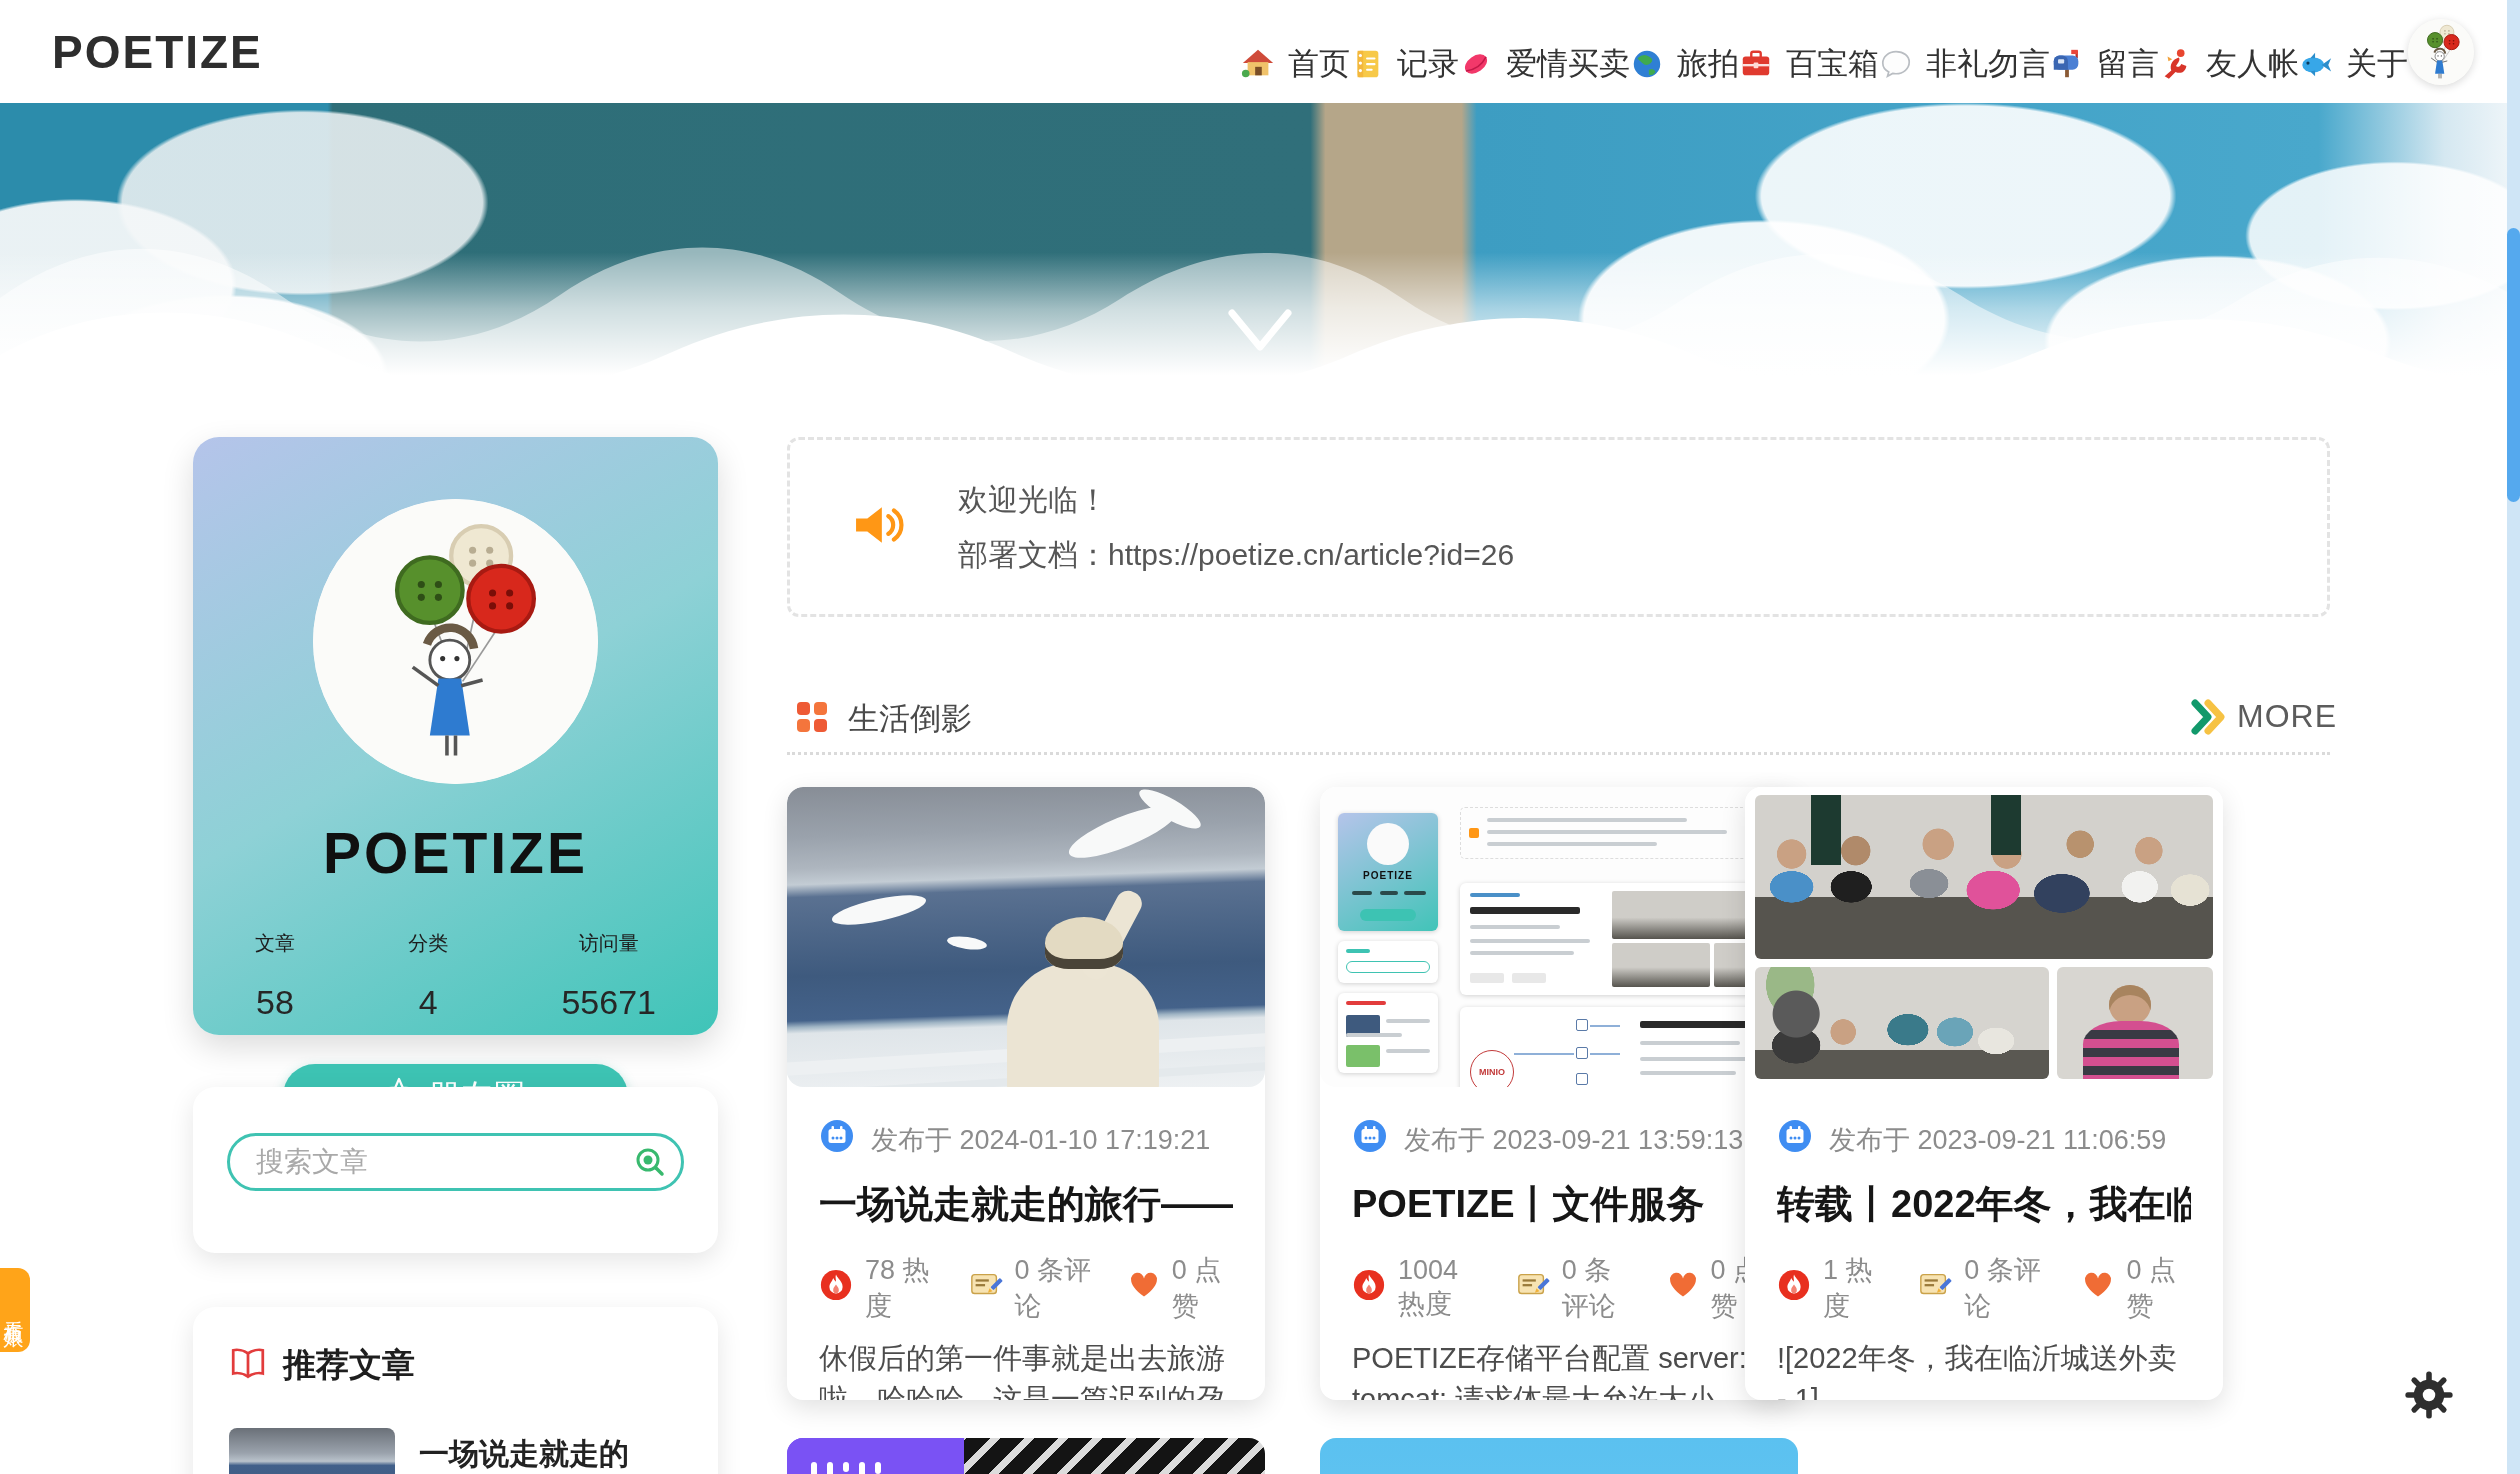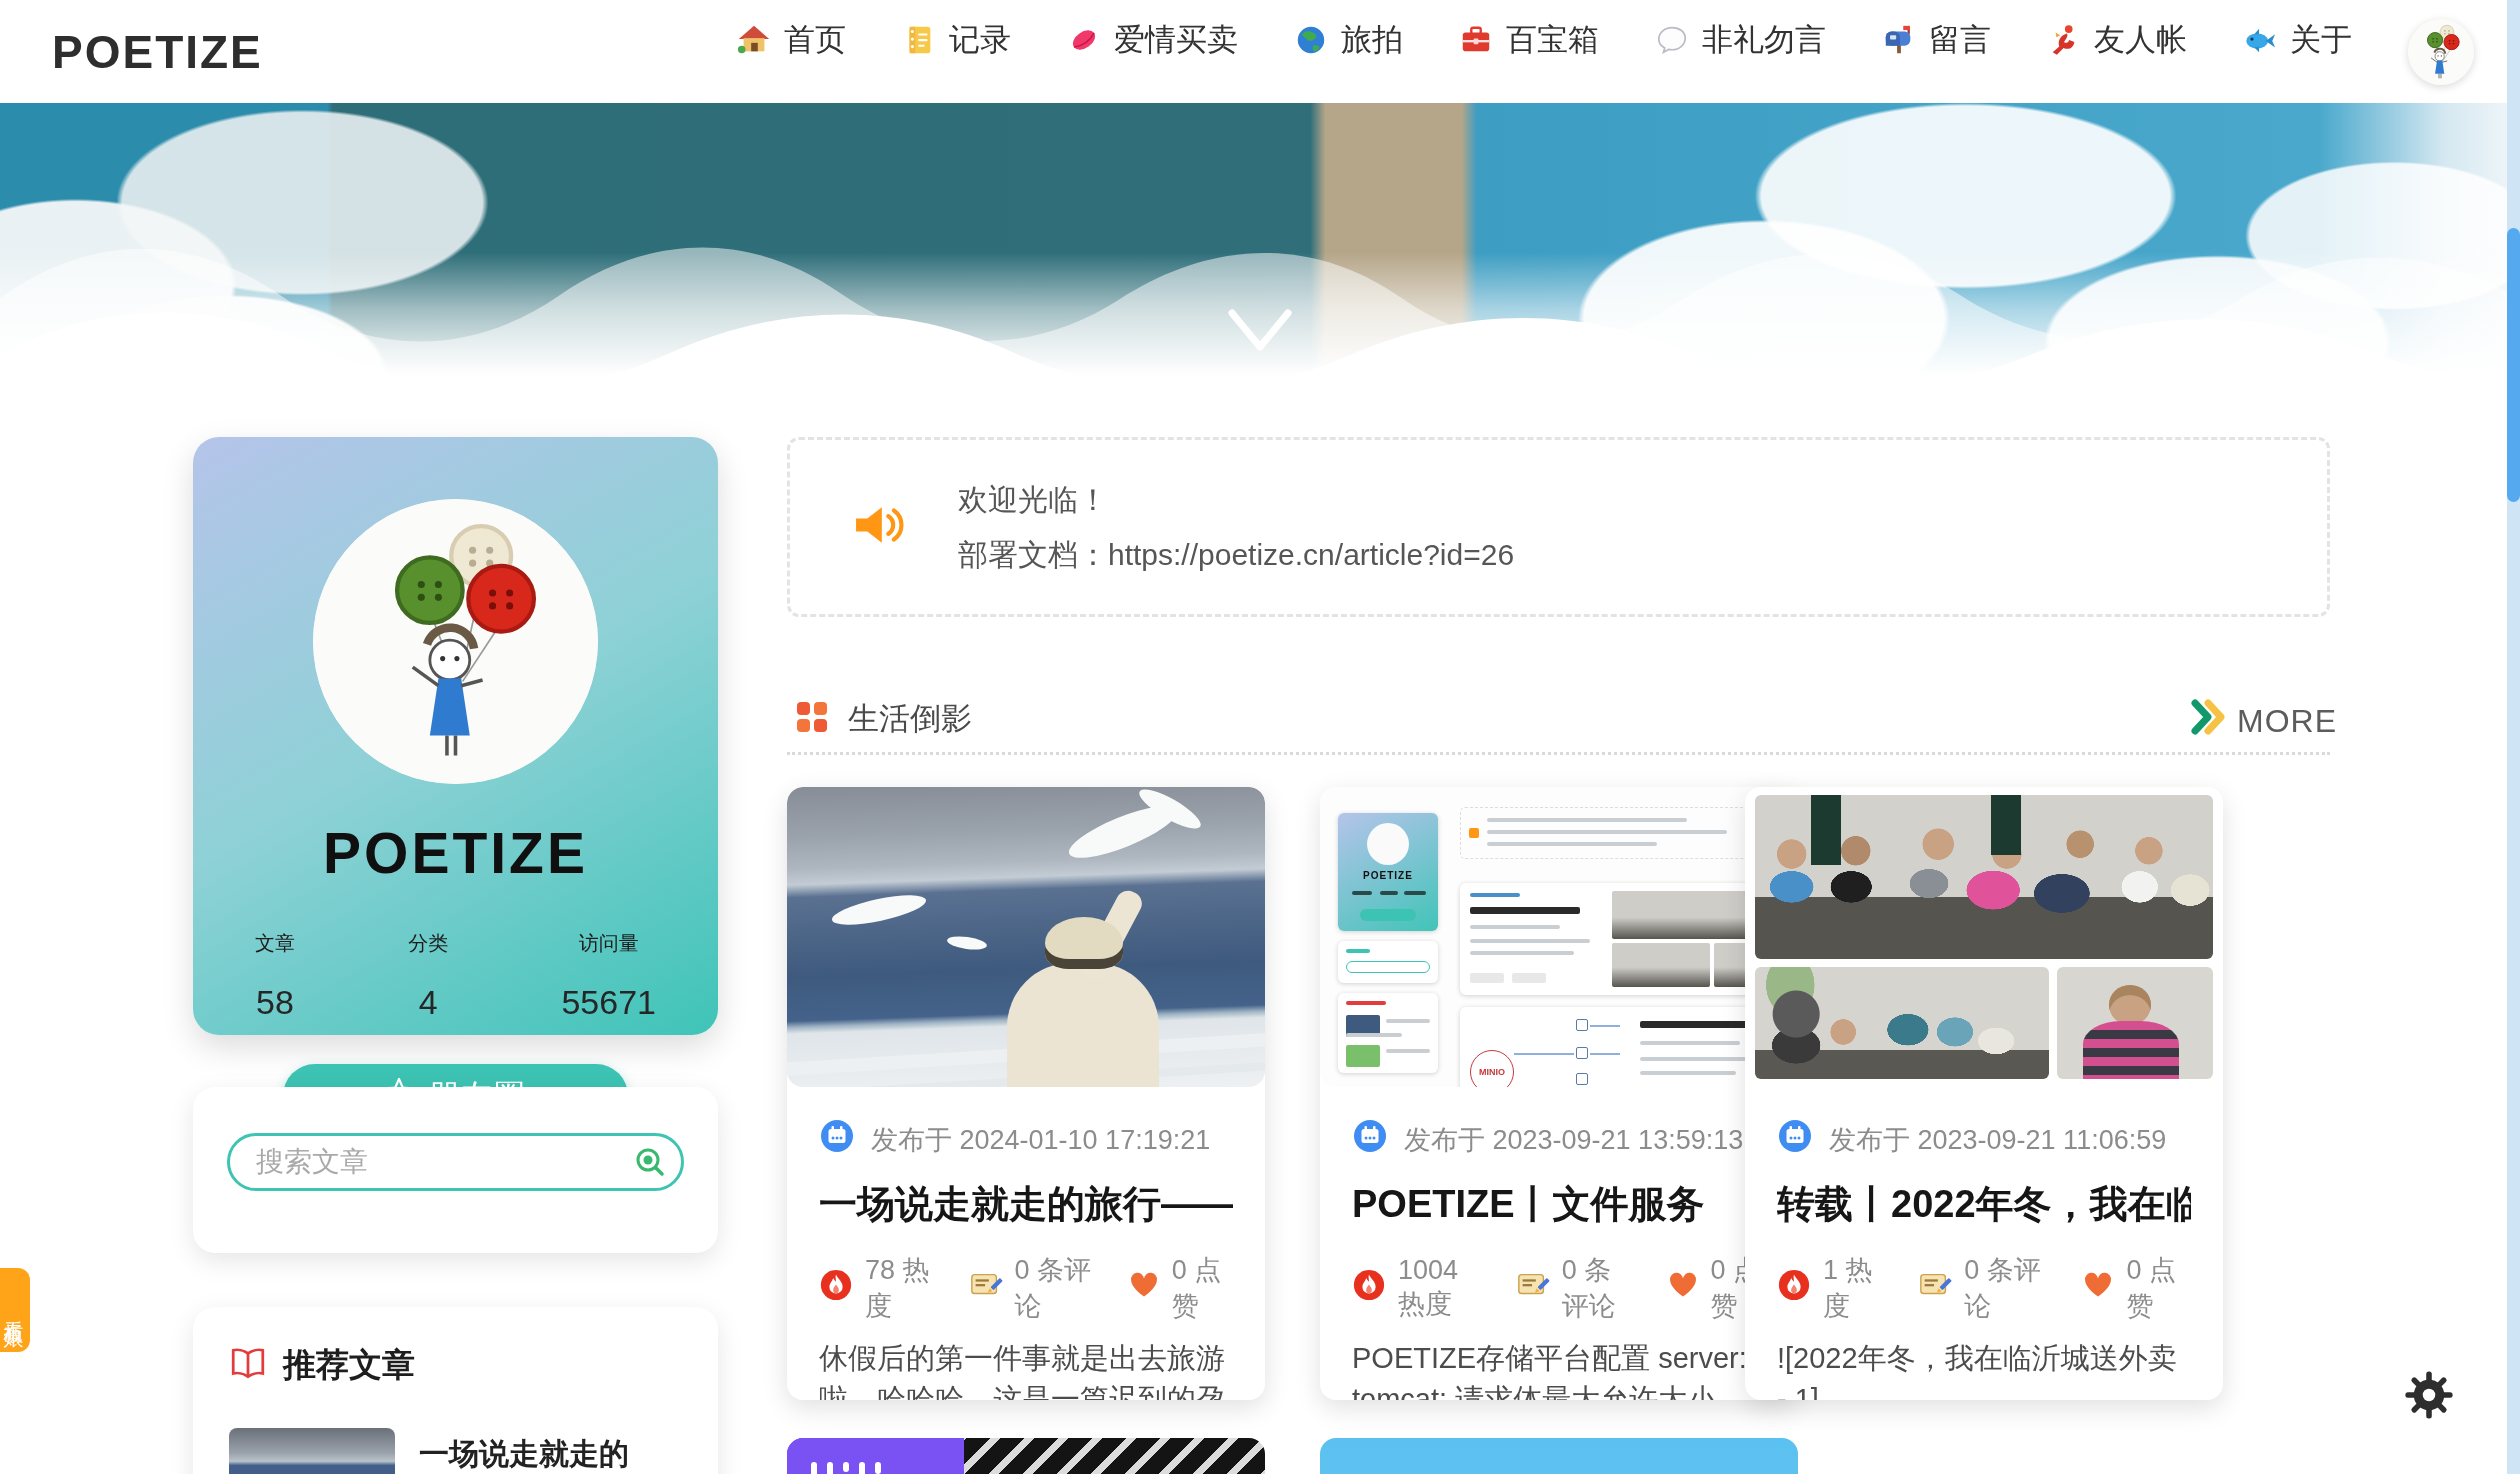--- a/index.html
+++ b/index.html
@@ -3,21 +3,21 @@
 <meta charset="utf-8">
 <style>
   *{box-sizing:border-box;margin:0;padding:0}
   html,body{width:2520px;height:1474px;overflow:hidden;background:#fff;
     font-family:"Liberation Sans","DejaVu Sans",sans-serif;color:#333;position:relative}
 
   
   .navbar{position:absolute;top:0;left:0;width:2520px;height:103px;background:#fff;z-index:40;
     display:flex;align-items:center}
   .logo{margin-left:52px;font-size:46px;font-weight:800;letter-spacing:2px;color:#2e2e2e}
-  .nav-items{margin-left:auto;display:flex;align-items:flex-start;gap:56px;margin-right:46px}
+  .nav-items{margin-left:auto;display:flex;align-items:flex-end;margin-right:46px}
   .nav-item{display:flex;align-items:center;gap:13px;font-size:31px;color:#333;cursor:pointer;white-space:nowrap}
   .nav-item svg{display:block}
   .nav-avatar{width:66px;height:66px;border-radius:50%;overflow:hidden;background:#fbfbf9;
     box-shadow:0 2px 8px rgba(0,0,0,.15);flex:0 0 auto;cursor:pointer}
 
   
   .hero{position:absolute;top:103px;left:0;width:2520px;height:332px;z-index:1;overflow:hidden}
   .hero-photo{position:absolute;inset:0;background:
     radial-gradient(ellipse 260px 140px at 3% 55%, rgba(244,247,248,.95) 0 60%, transparent 62%),
     radial-gradient(ellipse 300px 150px at 12% 30%, rgba(231,238,240,.9) 0 60%, transparent 62%),
@@ -66,21 +66,21 @@
     color:#fff;display:flex;align-items:center;justify-content:flex-end;padding-right:6px;z-index:20;cursor:pointer}
   .kanban-txt{writing-mode:vertical-rl;font-size:20px;letter-spacing:4px;line-height:20px}
 
   
   .announce{position:absolute;left:787px;top:437px;width:1543px;height:180px;border:3px dashed #e3e3e3;
     border-radius:12px;display:flex;align-items:center;padding:0 58px;gap:52px;background:#fff;z-index:5}
   .announce-lines{font-size:30px;color:#565656;line-height:55px}
 
   .section-head{position:absolute;left:794px;top:694px;width:1543px;height:50px;display:flex;align-items:center;z-index:5}
   .section-title{font-size:31px;color:#4a4a4a;margin-left:18px}
-  .section-more{margin-left:auto;display:flex;align-items:flex-end;gap:10px;cursor:pointer}
+  .section-more{margin-left:auto;display:flex;align-items:flex-start;gap:10px;cursor:pointer}
   .more-label{font-size:32px;color:#5c5c5c;letter-spacing:1px}
   .section-divider{position:absolute;left:787px;top:752px;width:1543px;border-top:3px dotted #dadada;z-index:5}
 
   .card{position:absolute;top:787px;width:478px;height:613px;background:#fff;border-radius:16px;
     box-shadow:0 8px 26px rgba(0,0,0,.12);overflow:hidden;z-index:5;cursor:pointer}
   .card.c0{left:787px}.card.c1{left:1320px}.card.c2{left:1745px}
   .card-img{width:478px;height:300px;border-radius:16px;position:relative;overflow:hidden}
   .card-body{padding:31px 32px 0}
   .card-date{display:flex;align-items:center;gap:16px;font-size:27px;color:#8c8c8c;margin-bottom:18px}
   .card-title{font-size:38px;font-weight:800;color:#161616;white-space:nowrap;overflow:hidden;margin-bottom:22px}

